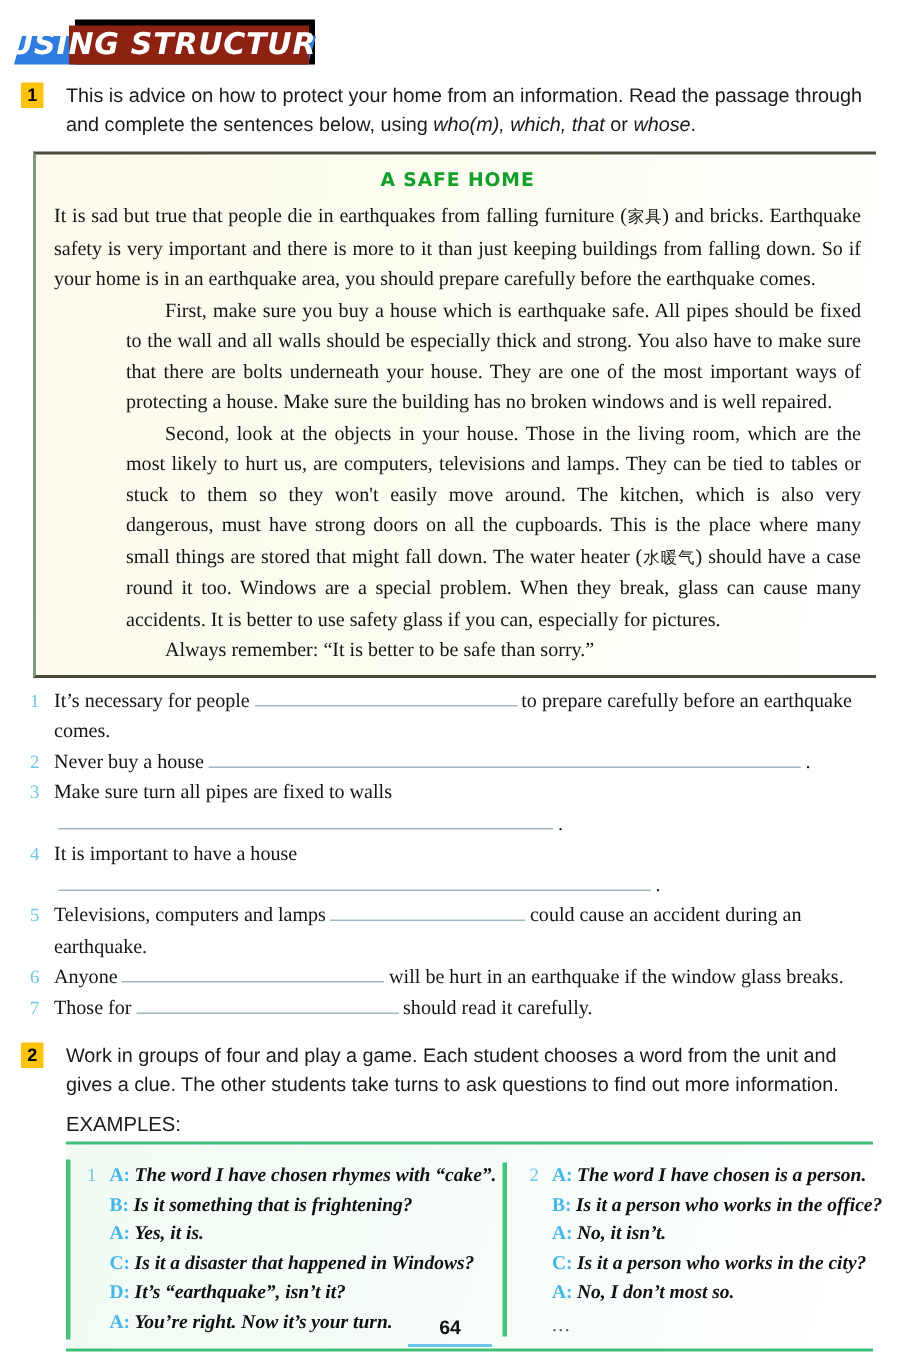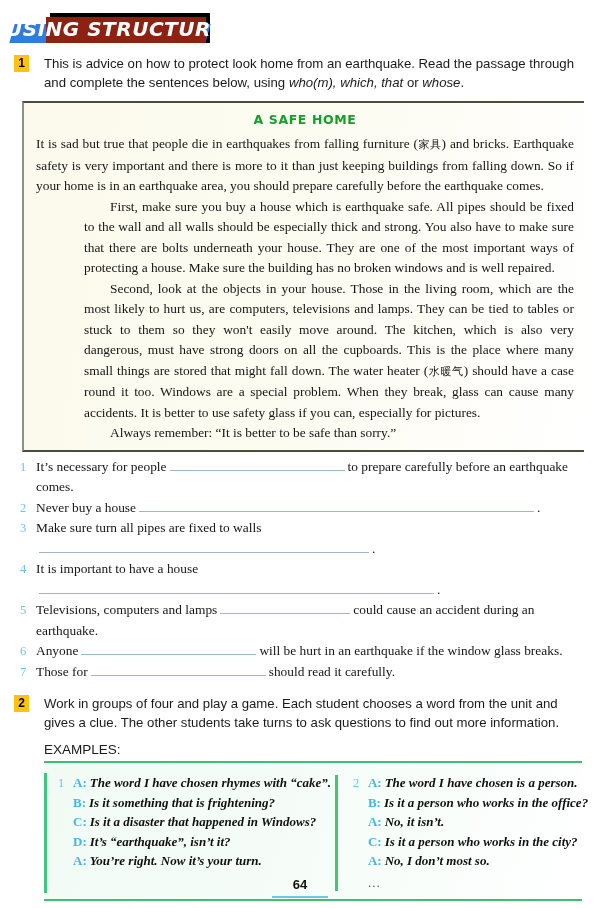--- a/index.html
+++ b/index.html
@@ -244,21 +244,21 @@
 <div class="banner-wrap">
   <div class="banner-shadow"></div>
   <div class="banner-blue"></div>
   <div class="banner-red"></div>
   <div class="banner-text">USING STRUCTURES</div>
 </div>
 
 <div class="exercise">
   <div class="ex-num">1</div>
   <div class="ex-text">
-    <span>This is advice on how to protect look home from an earthquake. Read the passage through and complete the sentences below, using </span><i>who(m), which, that</i><span> or </span><i>whose</i><span>.</span>
+    <span>This is advice on how to protect your home from an information. Read the passage through and complete the sentences below, using </span><i>who(m), which, that</i><span> or </span><i>whose</i><span>.</span>
   </div>
 </div>
 
 <div class="passage">
   <div class="passage-title">A SAFE HOME</div>
 
   <p>
     <span>It is sad but true that people die in earthquakes from falling furniture (</span><span class="gloss">家具</span><span>) and bricks. Earthquake safety is very important and there is more to it than just keeping buildings from falling down. So if your home is in an earthquake area, you should prepare carefully before the earthquake comes.</span>
   </p>
 
@@ -341,20 +341,23 @@
     <div class="dialog-head">
       <div class="dialog-num">1</div>
       <div class="dialog-lines">
         <div class="d-line">
           <span class="spk">A:</span><span>The word I have chosen rhymes with “cake”.</span>
         </div>
         <div class="d-line">
           <span class="spk">B:</span><span>Is it something that is frightening?</span>
         </div>
         <div class="d-line">
+          <span class="spk">A:</span><span>Yes, it is.</span>
+        </div>
+        <div class="d-line">
           <span class="spk">C:</span><span>Is it a disaster that happened in Windows?</span>
         </div>
         <div class="d-line">
           <span class="spk">D:</span><span>It’s “earthquake”, isn’t it?</span>
         </div>
         <div class="d-line">
           <span class="spk">A:</span><span>You’re right. Now it’s your turn.</span>
         </div>
       </div>
     </div>

